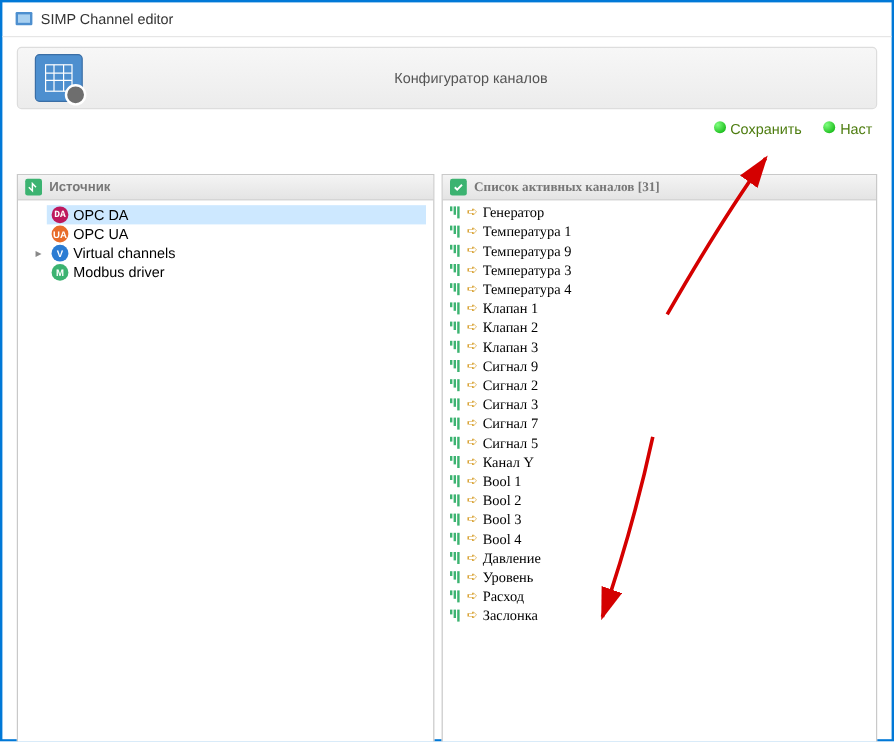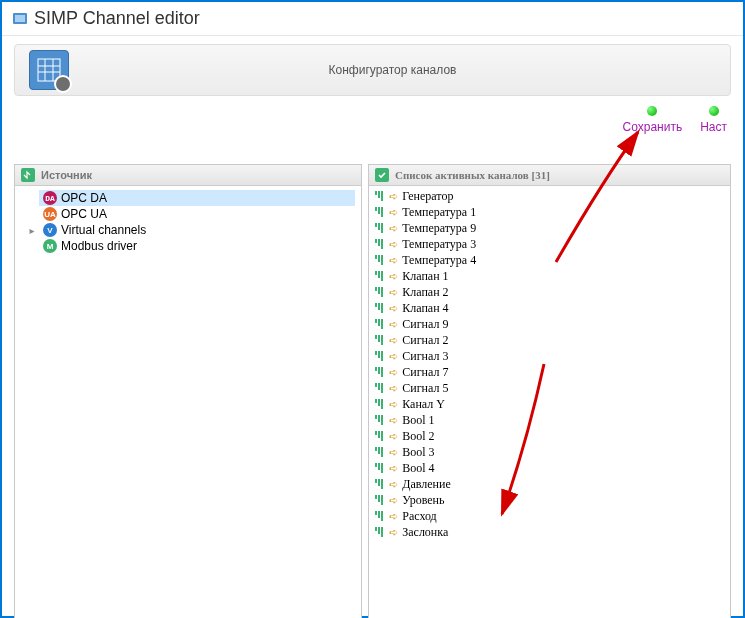--- a/index.html
+++ b/index.html
@@ -1,26 +1,26 @@
 <!DOCTYPE html>
 <html><head>
 <meta charset="utf-8">
 <style>
 * { box-sizing: border-box; margin: 0; padding: 0; }
 body { font-family: "Segoe UI", Tahoma, sans-serif; font-size: 12px; background: #fff; }
 .frame { border: 2px solid #0078d7; width: 745px; height: 618px; position: relative; }
 .titlebar { display: flex; align-items: center; gap: 6px; padding: 6px 10px; border-bottom: 1px solid #e6e6e6; }
 .titlebar .ico { width: 16px; height: 16px; display: flex; align-items: center; justify-content: center; }
-.titlebar span { font-size: 18px; color: #333; }
+.titlebar span { font-size: 12px; color: #333; }
 .header { background: linear-gradient(#f7f7f7,#ececec); border: 1px solid #ddd; margin: 8px 12px 6px; height: 52px; border-radius: 4px; display: flex; align-items: center; padding: 0 14px; position: relative; }
 .header .logo { width: 40px; height: 40px; background: #4d8fcf; border: 1px solid #3a6ea5; border-radius: 4px; display: flex; align-items: center; justify-content: center; position: relative; }
 .header .gear { position: absolute; right: -4px; bottom: -4px; width: 18px; height: 18px; background: #6e6e6e; border-radius: 50%; border: 2px solid #fff; }
 .header .title { flex: 1; text-align: center; font-size: 12px; color: #555; }
 .actions { display: flex; justify-content: flex-end; gap: 18px; padding: 4px 16px 2px; }
-.act { display: flex; align-items: center; gap: 4px; color: #a21caf; cursor: pointer; flex-direction: column; }
+.act { display: flex; gap: 4px; color: #4d7c0f; cursor: pointer; }
 .dot { width: 10px; height: 10px; border-radius: 50%; background: radial-gradient(circle at 30% 30%, #7fff7f, #0a0); }
 .panels { display: flex; gap: 6px; padding: 0 12px; height: 499px; margin-top: 28px; }
 .panel { border: 1px solid #c9c9c9; background: #fff; display: flex; flex-direction: column; }
 .panel.left { width: 348px; }
 .panel.right { flex: 1; font-family: Liberation Serif, serif; }
 .phead { background: linear-gradient(#f4f4f4,#e4e4e4); border-bottom: 1px solid #ccc; padding: 3px 6px; font-weight: bold; color: #777; display: flex; align-items: center; gap: 6px; font-size: 11px; }
 .phead .badge { width: 14px; height: 14px; border-radius: 2px; display: inline-flex; align-items: center; justify-content: center; font-size: 10px; color: #fff; }
 .badge.green { background: #3cb371; }
 .badge.check { background: #3cb371; }
 .tree { padding: 4px 6px; flex: 1; overflow: auto; }
@@ -199,21 +199,21 @@
               <span class="arrow">➪</span>
               <span>Клапан 2</span>
             </div>
             <div class="li">
               <span class="bars">
                 <i></i>
                 <i></i>
                 <i></i>
               </span>
               <span class="arrow">➪</span>
-              <span>Клапан 4</span>
+              <span>Клапан 3</span>
             </div>
             <div class="li">
               <span class="bars">
                 <i></i>
                 <i></i>
                 <i></i>
               </span>
               <span class="arrow">➪</span>
               <span>Сигнал 9</span>
             </div>

